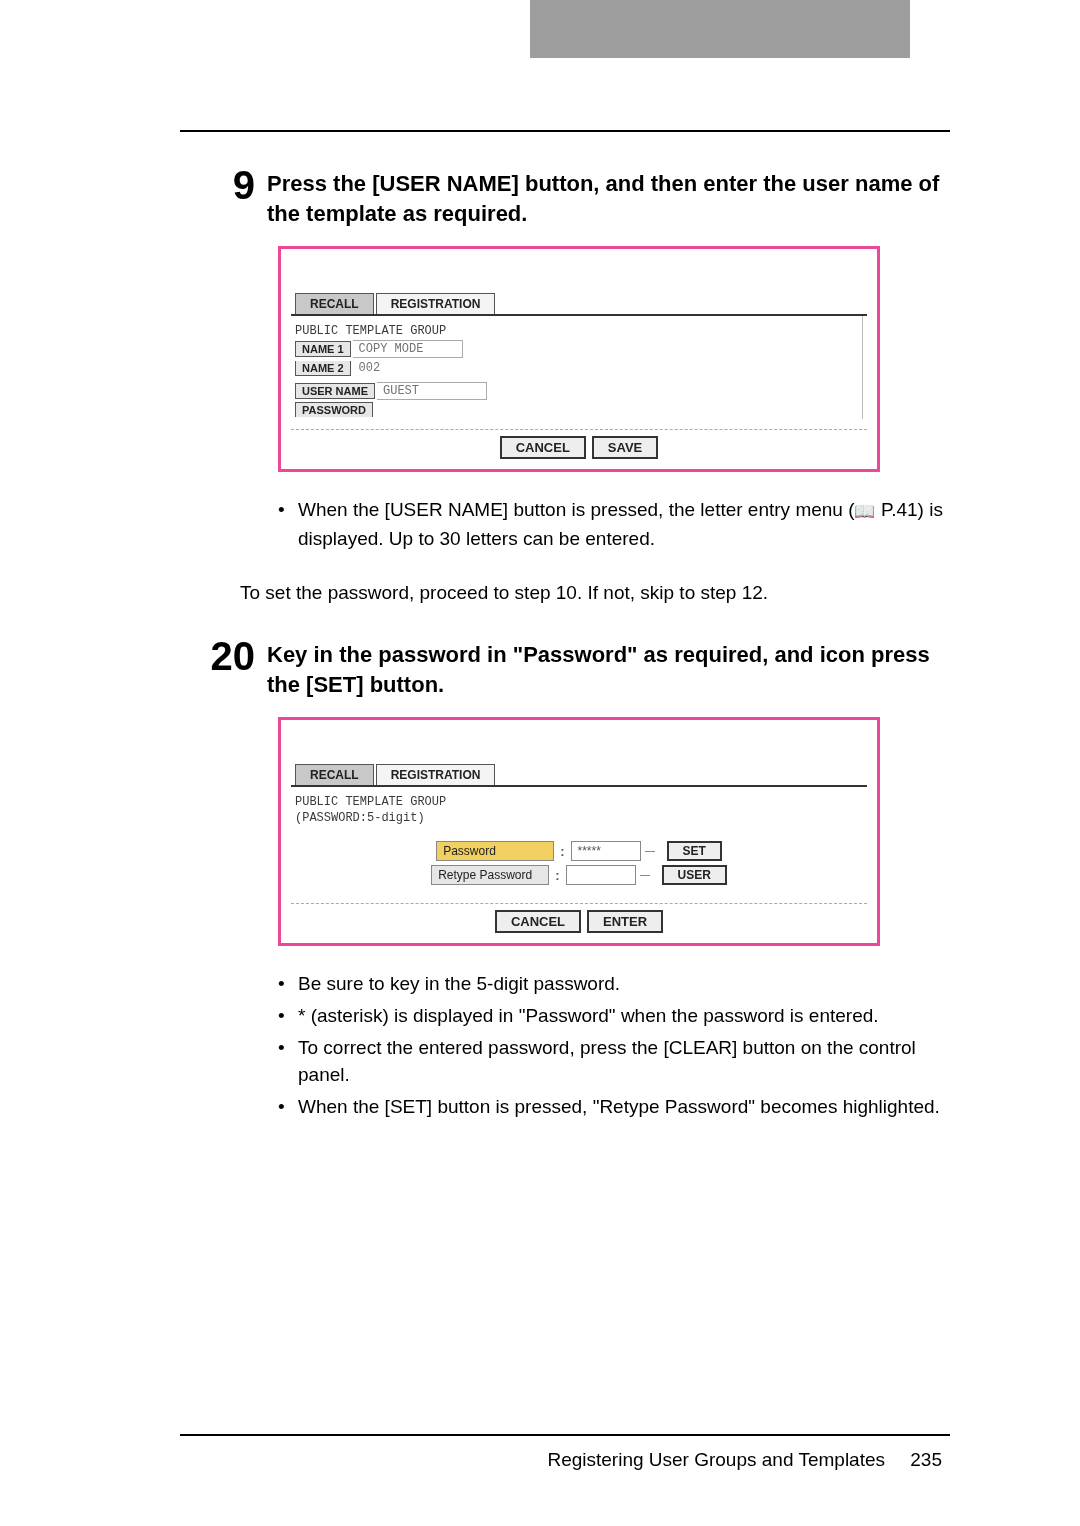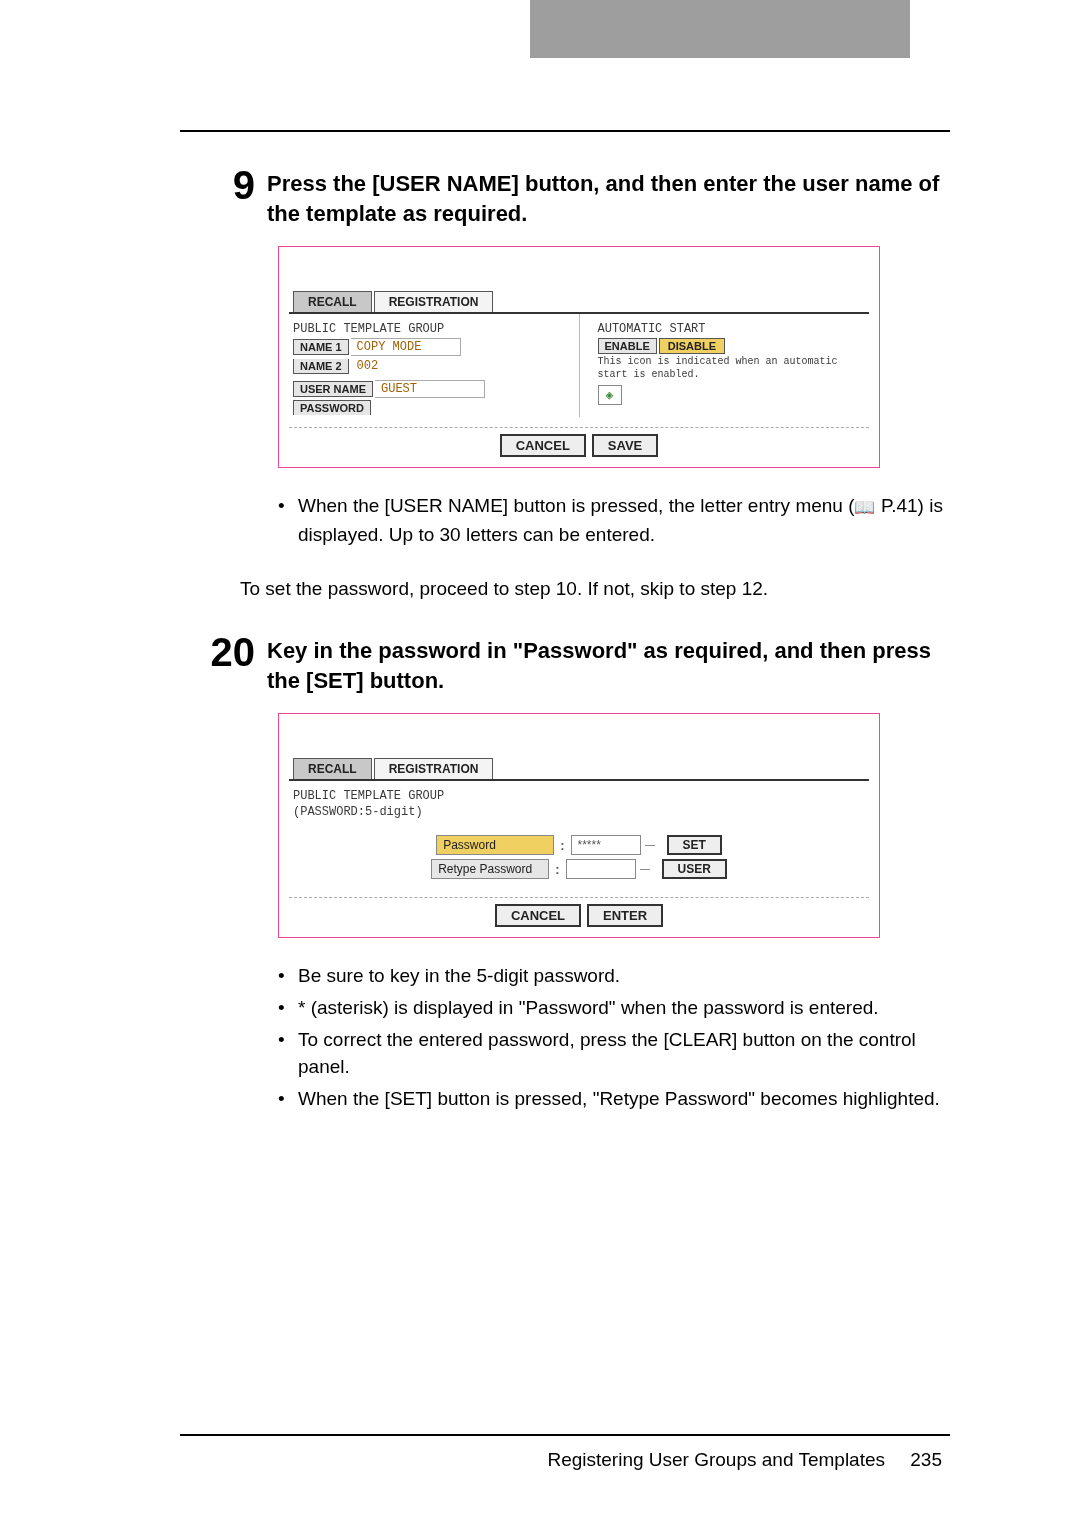--- a/index.html
+++ b/index.html
@@ -45,21 +45,21 @@
   .step-text {
     font-size: 22px;
     font-weight: bold;
     line-height: 1.35;
     flex: 1;
     padding-top: 4px;
   }
   .screenshot-box {
     margin: 18px 0 24px 78px;
     width: 602px;
-    border: 1px solid #ec4899;
+    border: 3px solid #ec4899;
     background: #fff;
     font-family: "Courier New", monospace;
     font-size: 12px;
     color: #222;
   }
   .ss-top-pad { height: 44px; }
   .tab-strip { display: flex; align-items: flex-end; padding-left: 14px; }
   .ss-tab {
     border: 1px solid #555;
     border-bottom: none;
@@ -87,21 +87,21 @@
     font-weight: bold;
     margin-right: 2px;
   }
   .field-btn.partial-top { border-top: none; }
   .field-btn.partial-bottom { border-bottom: none; }
   .field-txt {
     border: 1px solid #aaa;
     border-left: none;
     padding: 1px 6px;
     min-width: 110px;
-    color: #a16207;
+    color: #737373;
   }
   .field-txt.nb { border: none; }
   .yellow-btn {
     border: 1px solid #555;
     background: #f0d060;
     padding: 1px 8px;
     font-family: Arial, sans-serif;
     font-size: 11px;
     font-weight: bold;
   }
@@ -174,51 +174,41 @@
         </div>
         <div class="field-row" style="margin-top:6px;">
           <span class="field-btn">USER NAME</span>
           <span class="field-txt">GUEST</span>
         </div>
         <div class="field-row">
           <span class="field-btn partial-bottom">PASSWORD</span>
         </div>
       </div>
       <div class="ss-col-divider"></div>
-      <div class="ss-col">
-        <div class="ss-line">AUTOMATIC START</div>
-        <div class="field-row">
-          <span class="field-btn">ENABLE</span>
-          <span class="yellow-btn">DISABLE</span>
-        </div>
-        <div class="ss-line tiny-txt">This icon is indicated when an automatic</div>
-        <div class="ss-line tiny-txt">start is enabled.</div>
-        <div class="icon-sq">◈</div>
-      </div>
     </div>
     <div class="ss-footer">
       <div class="btn">CANCEL</div>
       <div class="btn">SAVE</div>
     </div>
   </div>
 
   <div class="bullet-block">
     <div class="bullet-row">
       <div class="bullet-dot">•</div>
       <div class="bullet-text">
         <span>When the [USER NAME] button is pressed, the letter entry menu (</span><span class="book-icon">📖</span><span> P.41) is displayed. Up to 30 letters can be entered.</span>
       </div>
     </div>
   </div>
 
   <div class="plain-para">To set the password, proceed to step 10. If not, skip to step 12.</div>
 
   <div class="step-row">
     <div class="step-num">20</div>
-    <div class="step-text">Key in the password in "Password" as required, and then press the [SET] button.</div>
+    <div class="step-text">Key in the password in "Password" as required, and icon press the [SET] button.</div>
   </div>
 
   <div class="screenshot-box">
     <div class="ss-top-pad"></div>
     <div class="tab-strip">
       <div class="ss-tab inactive">RECALL</div>
       <div class="ss-tab active">REGISTRATION</div>
     </div>
     <div class="tab-underline"></div>
     <div class="ss2-body">

